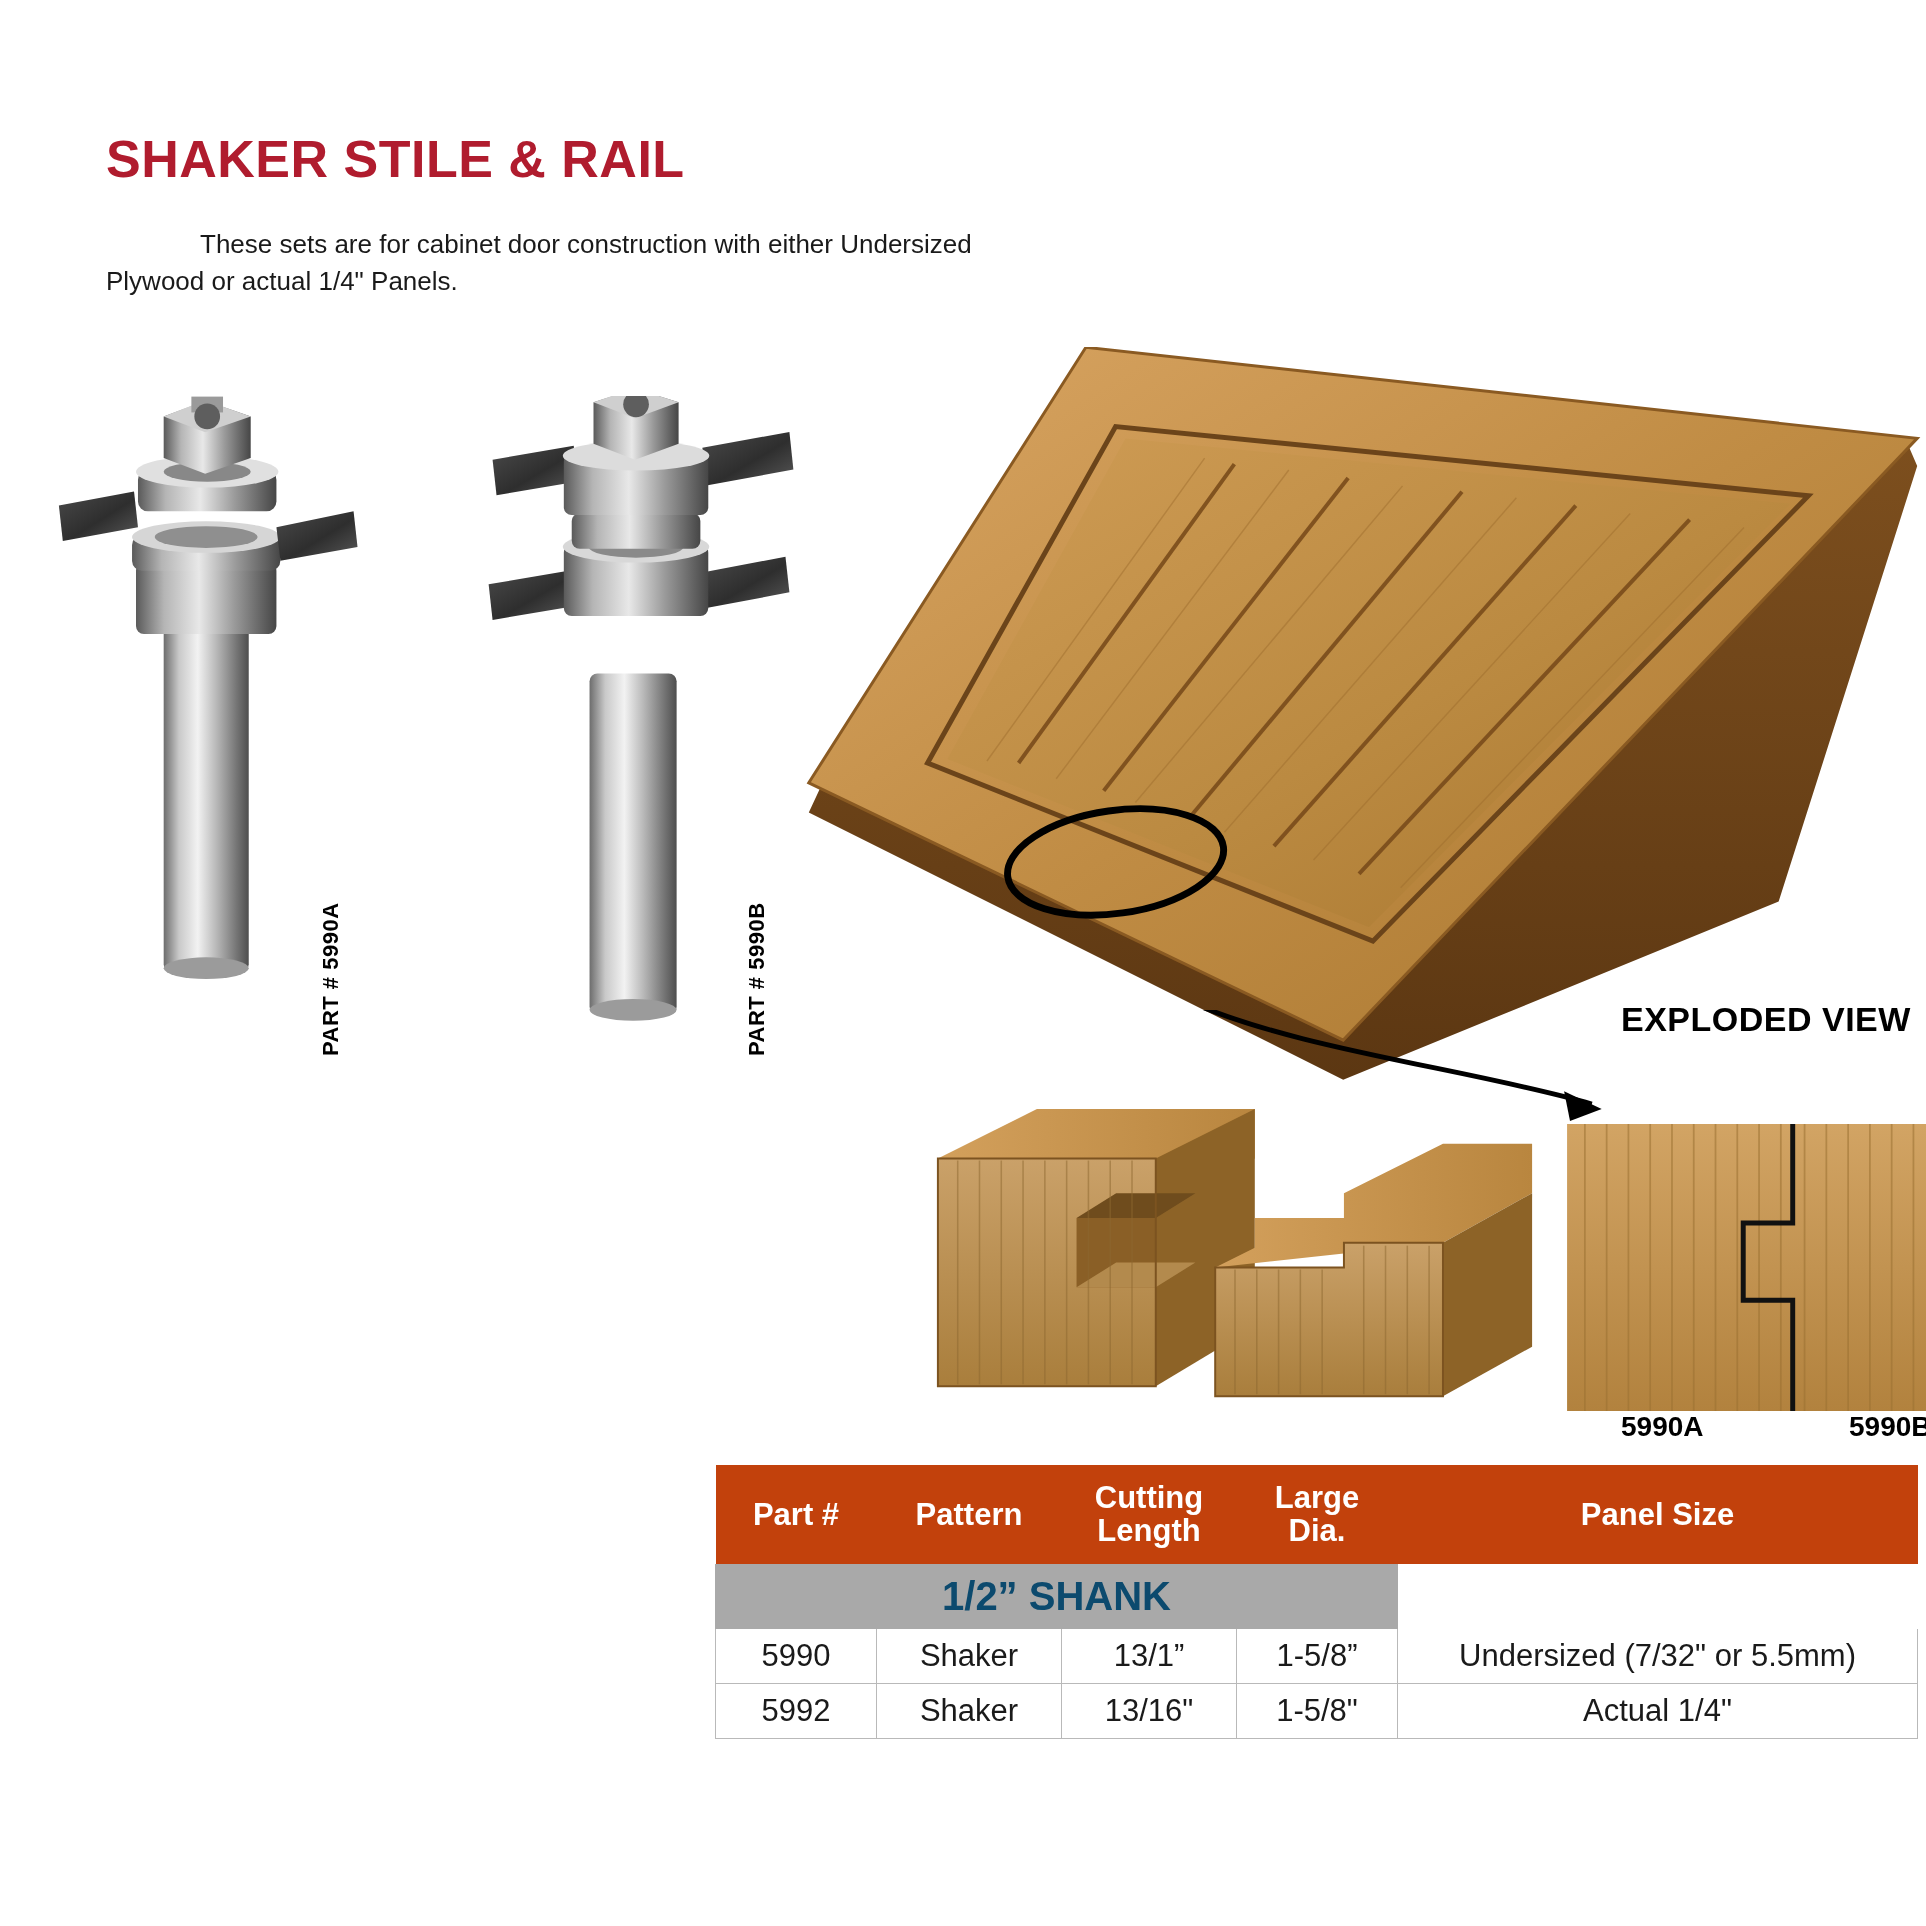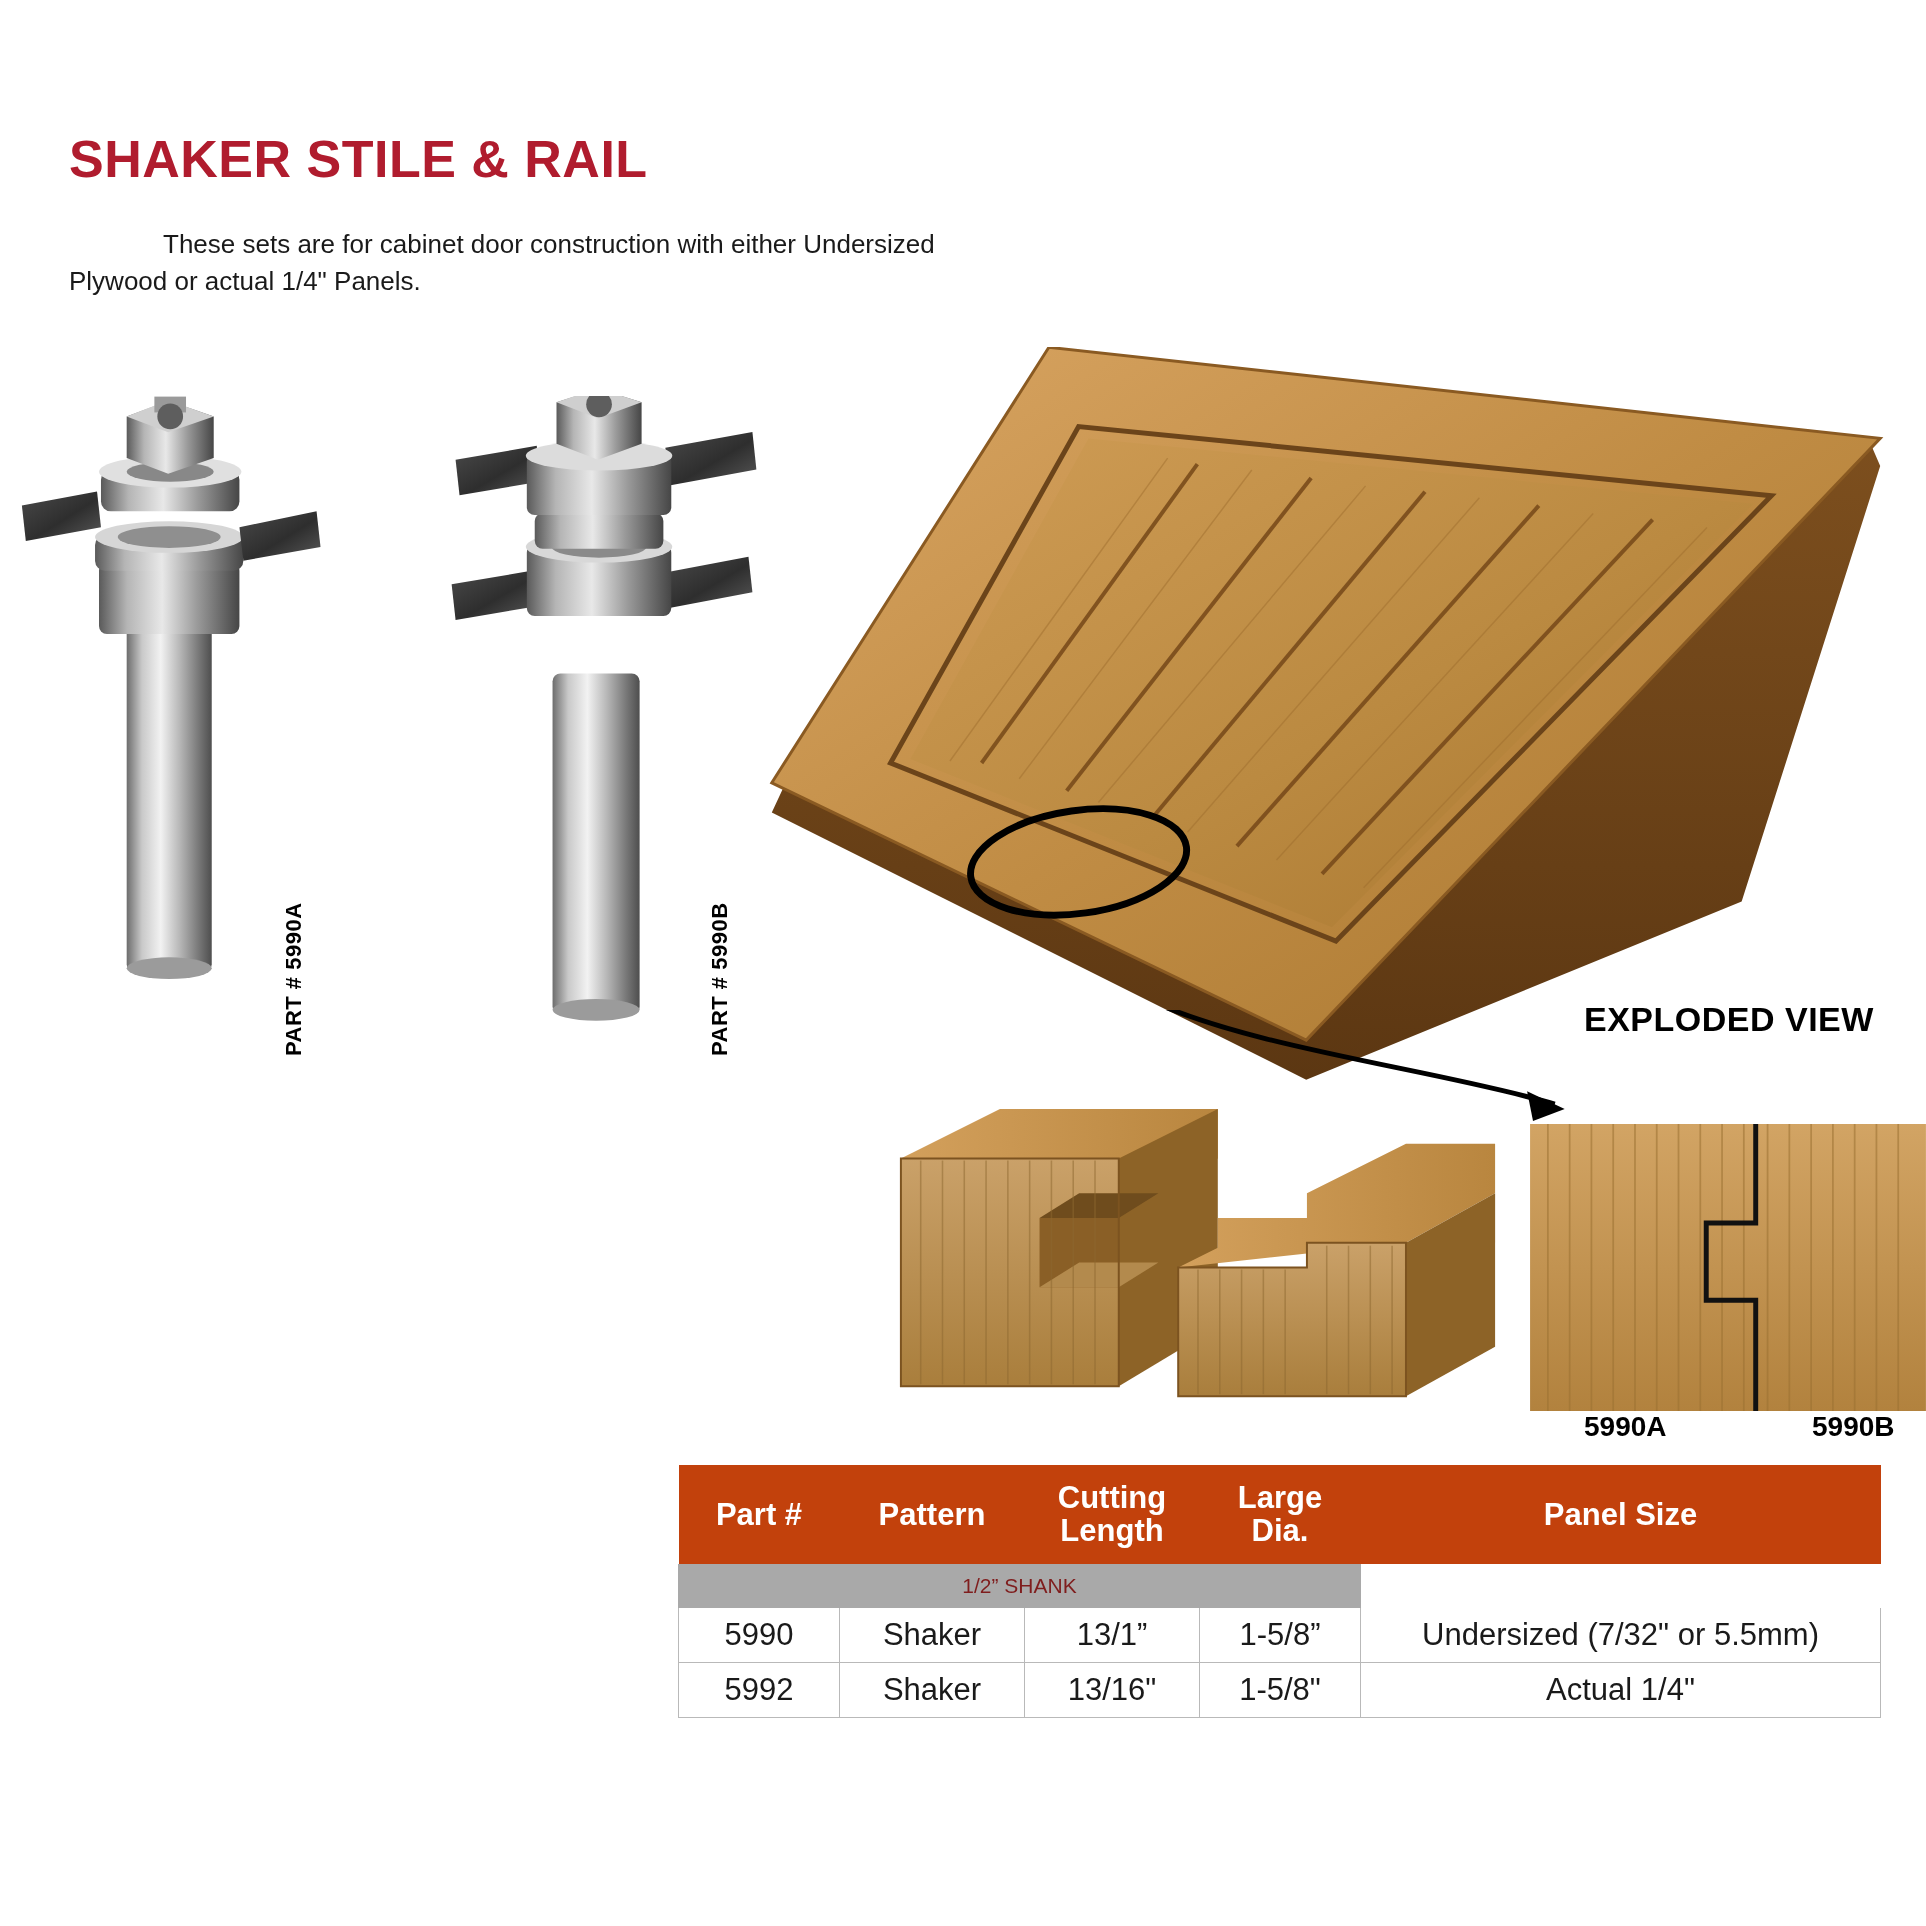--- a/index.html
+++ b/index.html
@@ -10,20 +10,21 @@
   body {
     width: 1927px;
     height: 1927px;
     position: relative;
     font-family: "Liberation Sans", sans-serif;
     overflow: hidden;
   }
   .page {
     position: absolute;
     inset: 0;
+    margin-left: 37px;
   }
 
   
   .title {
     position: absolute;
     left: 69px;
     top: 129px;
     font-size: 52px;
     font-weight: bold;
     color: #b01c2e;
@@ -99,23 +100,23 @@
     border: none;
   }
   .spec-table th.tall { padding: 16px 6px; }
   .spec-table td {
     text-align: center;
     padding: 9px 6px;
     border: 1px solid #b9b9b9;
   }
   .spec-table tr.shank td {
     background: #a9a9a9;
-    color: #7f1d1d;
-    font-weight: normal;
-    font-size: 21px;
+    color: #0c4a6e;
+    font-weight: bold;
+    font-size: 40px;
     border: 1px solid #a9a9a9;
   }
   .spec-table tr.shank td.blank { background: #ffffff; border: 1px solid #ffffff; }
   .col-part { width: 149px; }
   .col-pattern { width: 173px; }
   .col-cut { width: 163px; }
   .col-dia { width: 149px; }
   .col-panel { width: auto; }
 
   svg { display: block; }

